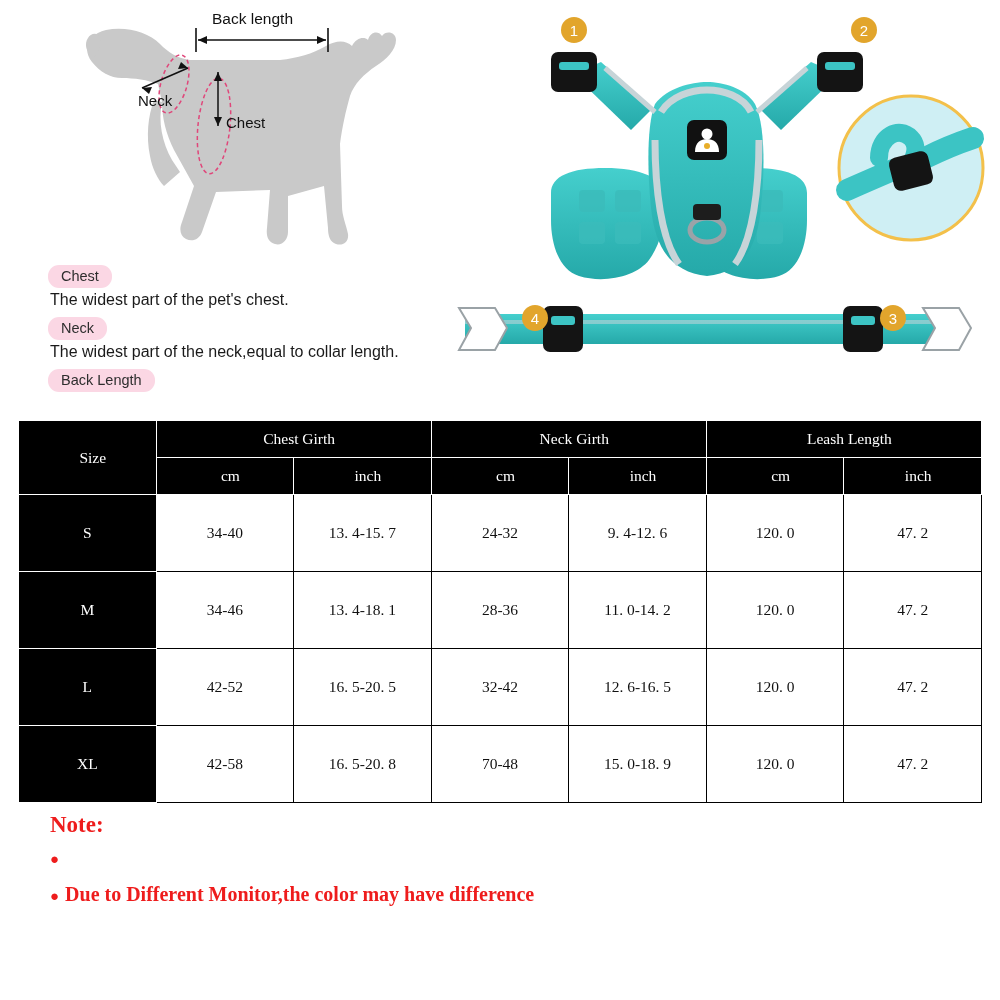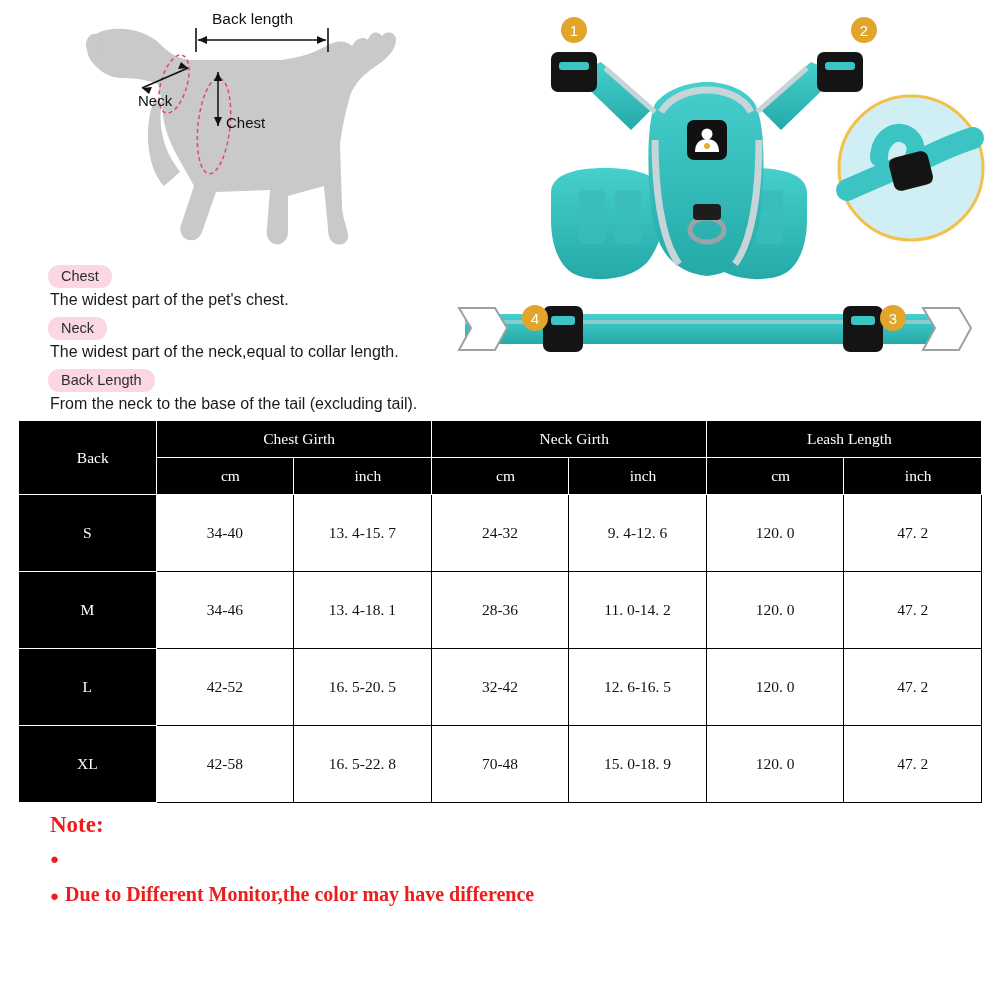--- a/index.html
+++ b/index.html
@@ -206,21 +206,20 @@
     <div>
       <span class="tag">Chest</span>
       <div class="tag-desc">The widest part of the pet's chest.</div>
     </div>
     <div>
       <span class="tag">Neck</span>
       <div class="tag-desc">The widest part of the neck,equal to collar length.</div>
     </div>
     <div>
       <span class="tag">Back Length</span>
-      <div class="tag-desc">From the neck to the base of the tail (excluding tail).</div>
     </div>
   </div>
 
   <div class="product-photo">
     <svg width="535" height="390" viewBox="0 0 535 390" xmlns="http://www.w3.org/2000/svg">
       <defs>
         <linearGradient id="tealG" x1="0" y1="0" x2="0" y2="1">
           <stop offset="0%" stop-color="#45cfcd"></stop>
           <stop offset="100%" stop-color="#25a9a9"></stop>
         </linearGradient>
@@ -318,21 +317,21 @@
         <circle cx="80" cy="310" r="13" fill="#e2a52c"></circle>
         <text x="80" y="316" text-anchor="middle" font-size="15" font-family="Liberation Sans, sans-serif" fill="#ffffff">4</text>
       </g>
     </svg>
   </div>
 </div>
 
 <table class="size-table">
   <thead>
     <tr>
-      <td class="hdr" rowspan="2">Back</td>
+      <td class="hdr" rowspan="2">Size</td>
       <td class="hdr" colspan="2">Chest Girth</td>
       <td class="hdr" colspan="2">Neck Girth</td>
       <td class="hdr" colspan="2">Leash Length</td>
     </tr>
     <tr>
       <td class="hdr">cm</td>
       <td class="hdr">inch</td>
       <td class="hdr">cm</td>
       <td class="hdr">inch</td>
       <td class="hdr">cm</td>
@@ -363,21 +362,21 @@
       <td class="data">42-52</td>
       <td class="data">16. 5-20. 5</td>
       <td class="data">32-42</td>
       <td class="data">12. 6-16. 5</td>
       <td class="data">120. 0</td>
       <td class="data">47. 2</td>
     </tr>
     <tr>
       <td class="sizecell">XL</td>
       <td class="data">42-58</td>
-      <td class="data">16. 5-22. 8</td>
+      <td class="data">16. 5-20. 8</td>
       <td class="data">70-48</td>
       <td class="data">15. 0-18. 9</td>
       <td class="data">120. 0</td>
       <td class="data">47. 2</td>
     </tr>
   </tbody>
 </table>
 
 <div class="note-block">
   <div class="note-title">Note:</div>

